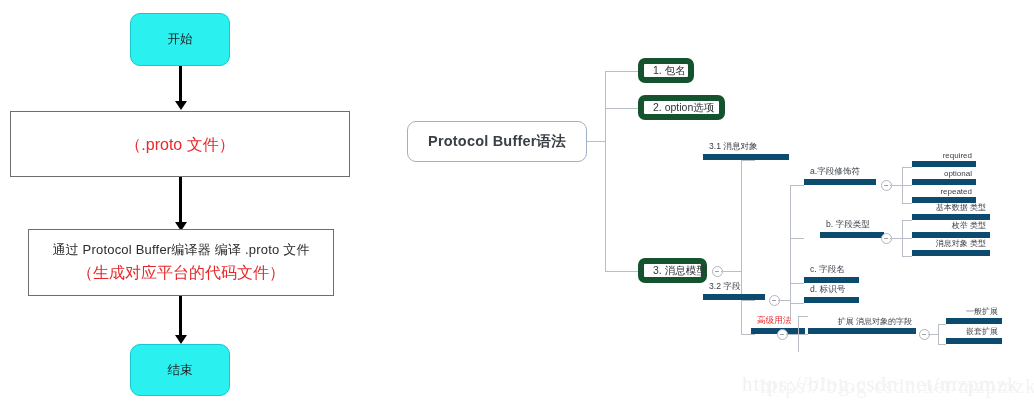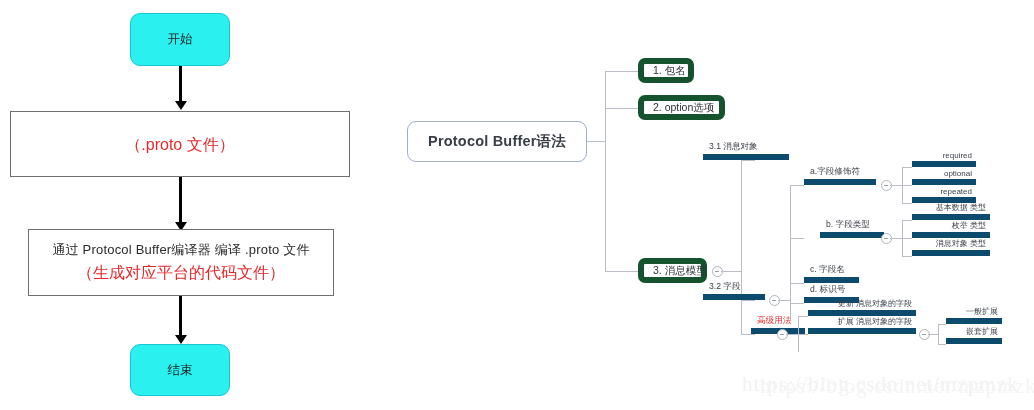--- a/index.html
+++ b/index.html
@@ -194,23 +194,20 @@
     <div class="vline" style="left:346px;top:300px;height:34px;"></div>
     <div class="hline" style="left:346px;top:334px;width:14px;"></div>
     <div class="mm-leaf red" style="left:356px;top:314px;width:54px;height:20px;">
       <span>高级用法</span>
     </div>
     <div class="toggle" style="left:382px;top:329px;"></div>
     <div class="hline" style="left:391px;top:334px;width:12px;"></div>
     <div class="vline" style="left:403px;top:316px;height:36px;"></div>
 
     <div class="hline" style="left:403px;top:316px;width:10px;"></div>
-    <div class="mm-leaf tiny" style="left:413px;top:297px;width:108px;height:19px;">
-      <span>更新 消息对象的字段</span>
-    </div>
     <div class="hline" style="left:403px;top:334px;width:10px;"></div>
     <div class="mm-leaf tiny" style="left:413px;top:315px;width:108px;height:19px;">
       <span>扩展 消息对象的字段</span>
     </div>
 
     <div class="toggle" style="left:524px;top:329px;"></div>
     <div class="hline" style="left:533px;top:334px;width:10px;"></div>
     <div class="vline" style="left:543px;top:324px;height:20px;"></div>
 
     <div class="hline" style="left:543px;top:324px;width:8px;"></div>

